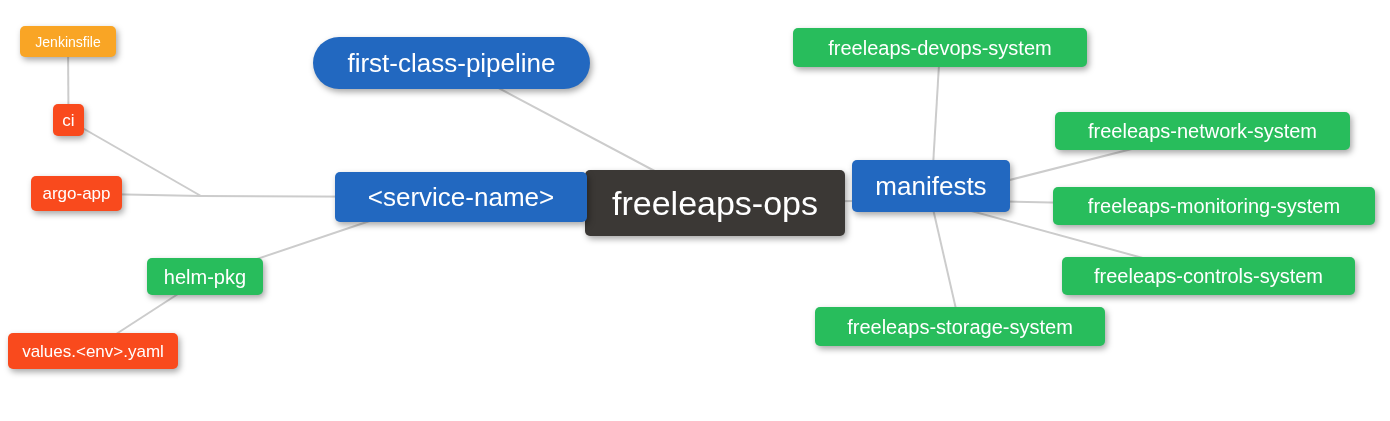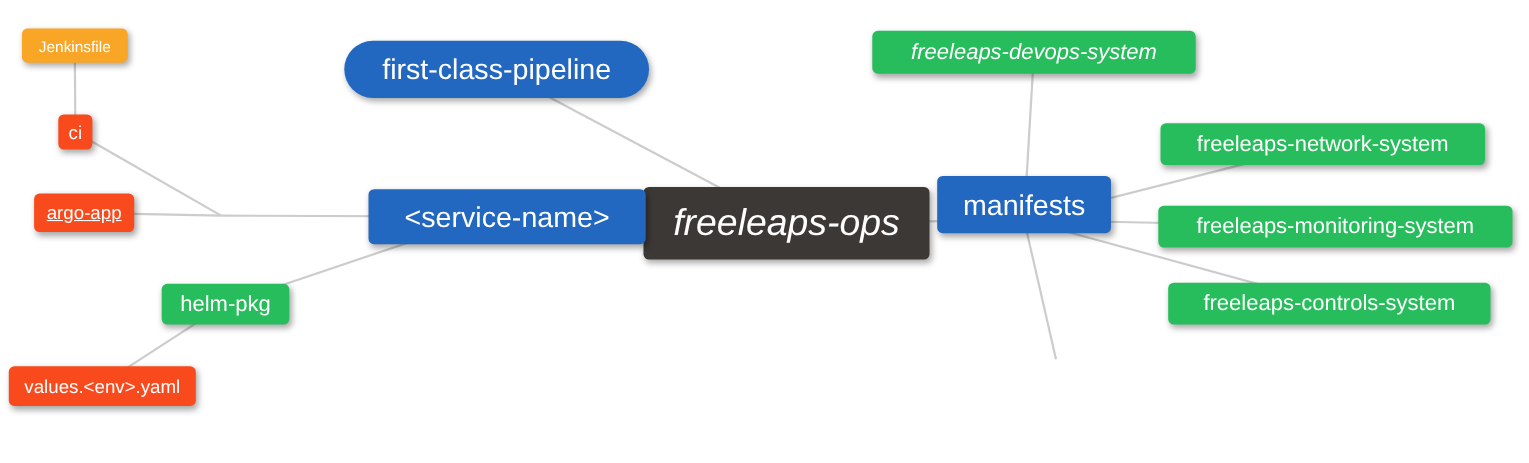--- a/index.html
+++ b/index.html
@@ -60,27 +60,28 @@
       <line x1="441" y1="197" x2="715" y2="203" stroke="#cccccc" stroke-width="2"></line>
       <line x1="451.5" y1="63" x2="715" y2="203" stroke="#cccccc" stroke-width="2"></line>
       <line x1="715" y1="203" x2="931" y2="200" stroke="#cccccc" stroke-width="2"></line>
       <line x1="931" y1="200" x2="940" y2="47.5" stroke="#cccccc" stroke-width="2"></line>
       <line x1="931" y1="200" x2="1202.5" y2="131" stroke="#cccccc" stroke-width="2"></line>
       <line x1="931" y1="200" x2="1214" y2="206" stroke="#cccccc" stroke-width="2"></line>
       <line x1="931" y1="200" x2="1208.5" y2="276" stroke="#cccccc" stroke-width="2"></line>
       <line x1="931" y1="200" x2="960" y2="326.5" stroke="#cccccc" stroke-width="2"></line>
     </svg>
   <div id="node-layer">
-      <div class="node" style="left: 585px; top: 170px; width: 260px; height: 66px; font-size: 34px; background: rgb(59, 56, 53); color: rgb(255, 255, 255); font-style: italic;">freeleaps-ops</div>
+      <div class="node" style="left: 585px; top: 170px; width: 260px; height: 66px; font-size: 34px; background: rgb(59, 56, 53); color: rgb(255, 255, 255);">freeleaps-ops</div>
       <div class="node" style="left: 313px; top: 37px; width: 277px; height: 52px; font-size: 26px; background: rgb(34, 104, 192); color: rgb(255, 255, 255); border-radius: 26px;">first-class-pipeline</div>
       <div class="node" style="left: 315px; top: 172px; width: 252px; height: 50px; font-size: 26px; background: rgb(34, 104, 192); color: rgb(255, 255, 255); margin-left: 20px;">&lt;service-name&gt;</div>
       <div class="node" style="left: 852px; top: 160px; width: 158px; height: 52px; font-size: 26px; background: rgb(34, 104, 192); color: rgb(255, 255, 255);">manifests</div>
       <div class="node" style="left: 147px; top: 258px; width: 116px; height: 37px; font-size: 20px; background: rgb(40, 189, 92); color: rgb(255, 255, 255);">helm-pkg</div>
-      <div class="node" style="left: 793px; top: 28px; width: 294px; height: 39px; font-size: 20px; background: rgb(40, 189, 92); color: rgb(255, 255, 255); font-style: italic;">freeleaps-devops-system</div>
+      <div class="node" style="left: 793px; top: 28px; width: 294px; height: 39px; font-size: 20px; background: rgb(40, 189, 92); color: rgb(255, 255, 255);">freeleaps-devops-system</div>
       <div class="node" style="left: 1055px; top: 112px; width: 295px; height: 38px; font-size: 20px; background: rgb(40, 189, 92); color: rgb(255, 255, 255);">freeleaps-network-system</div>
       <div class="node" style="left: 1053px; top: 187px; width: 322px; height: 38px; font-size: 20px; background: rgb(40, 189, 92); color: rgb(255, 255, 255);">freeleaps-monitoring-system</div>
       <div class="node" style="left: 1062px; top: 257px; width: 293px; height: 38px; font-size: 20px; background: rgb(40, 189, 92); color: rgb(255, 255, 255);">freeleaps-controls-system</div>
+      <div class="node" style="left: 815px; top: 307px; width: 290px; height: 39px; font-size: 20px; background: rgb(40, 189, 92); color: rgb(255, 255, 255);">freeleaps-storage-system</div>
       <div class="node" style="left: 53px; top: 104px; width: 31px; height: 32px; font-size: 17px; background: rgb(249, 74, 29); color: rgb(255, 255, 255);">ci</div>
-      <div class="node" style="left: 31px; top: 176px; width: 91px; height: 35px; font-size: 17px; background: rgb(249, 74, 29); color: rgb(255, 255, 255); text-decoration: underline;">argo-app</div>
+      <div class="node" style="left: 31px; top: 176px; width: 91px; height: 35px; font-size: 17px; background: rgb(249, 74, 29); color: rgb(255, 255, 255);">argo-app</div>
       <div class="node" style="left: 8px; top: 333px; width: 170px; height: 36px; font-size: 17px; background: rgb(249, 74, 29); color: rgb(255, 255, 255);">values.&lt;env&gt;.yaml</div>
       <div class="node" style="left: 20px; top: 26px; width: 96px; height: 31px; font-size: 14px; background: rgb(249, 165, 37); color: rgb(255, 255, 255);">Jenkinsfile</div>
     </div>
 </div>
 
 </body></html>

